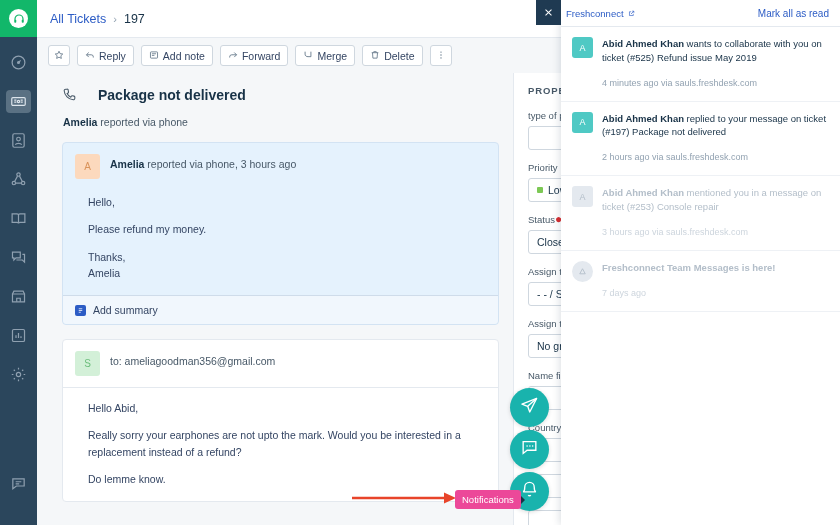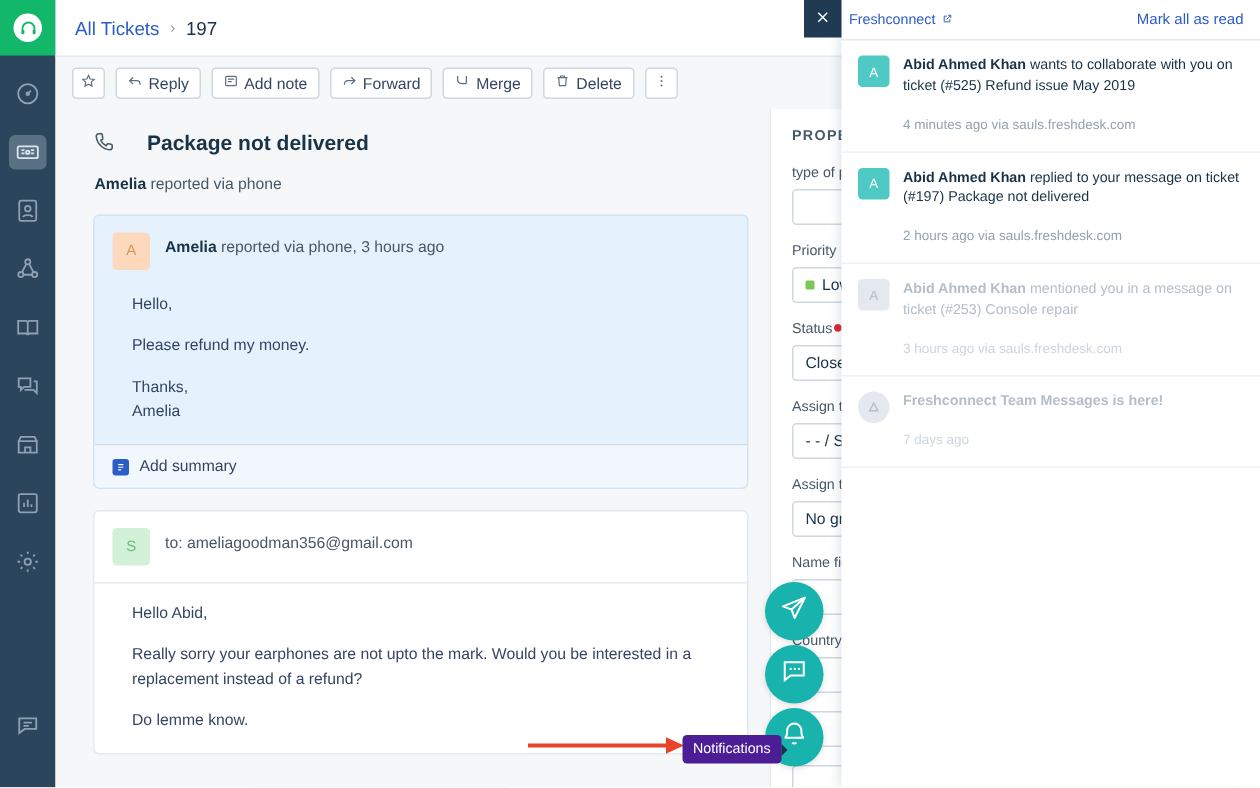--- a/index.html
+++ b/index.html
@@ -112,21 +112,21 @@
     background: #19b3ad; display: flex; align-items: center; justify-content: center;
     cursor: pointer; box-shadow: 0 1px 4px rgba(0,0,0,0.14);
   }
   #fab-send { left: 510px; top: 388px; }
   #fab-chat { left: 510px; top: 430px; }
   #fab-bell { left: 510px; top: 472px; }
 
   
   .tooltip {
     position: absolute; left: 455px; top: 490px;
-    background: #4c1d95; color: #fff; font-size: 9.5px;
+    background: #ec4899; color: #fff; font-size: 9.5px;
     padding: 4px 7px; border-radius: 3px; white-space: nowrap;
   }
   .tooltip:after {
     content: ""; position: absolute; right: -4px; top: 50%; margin-top: -4px;
     border-top: 4px solid transparent; border-bottom: 4px solid transparent;
     border-left: 4px solid #183247;
   }
   .arrow-annot { position: absolute; left: 352px; top: 490px; }
 
   

